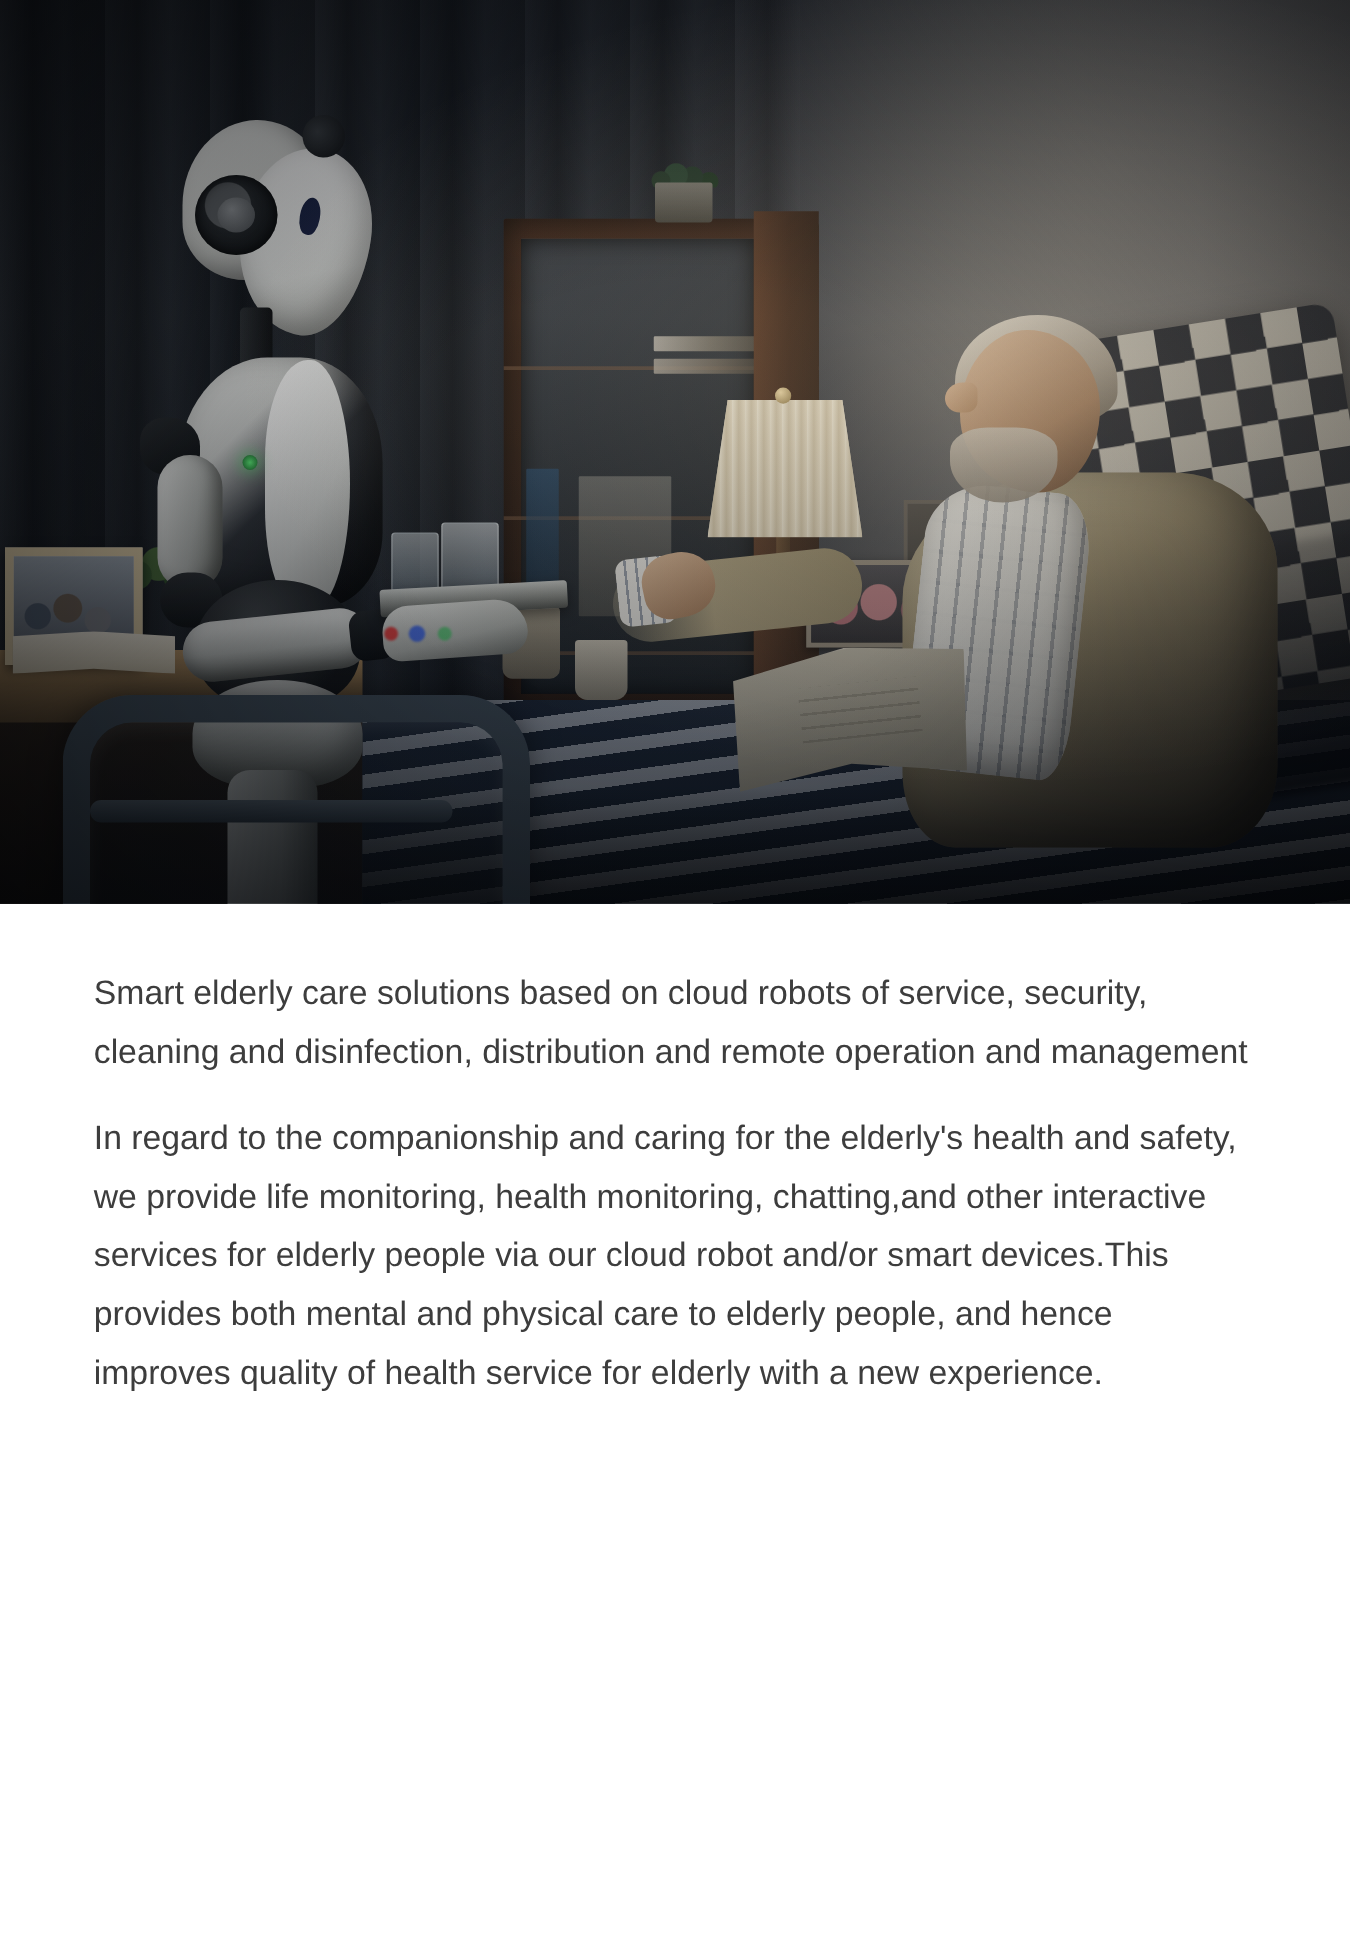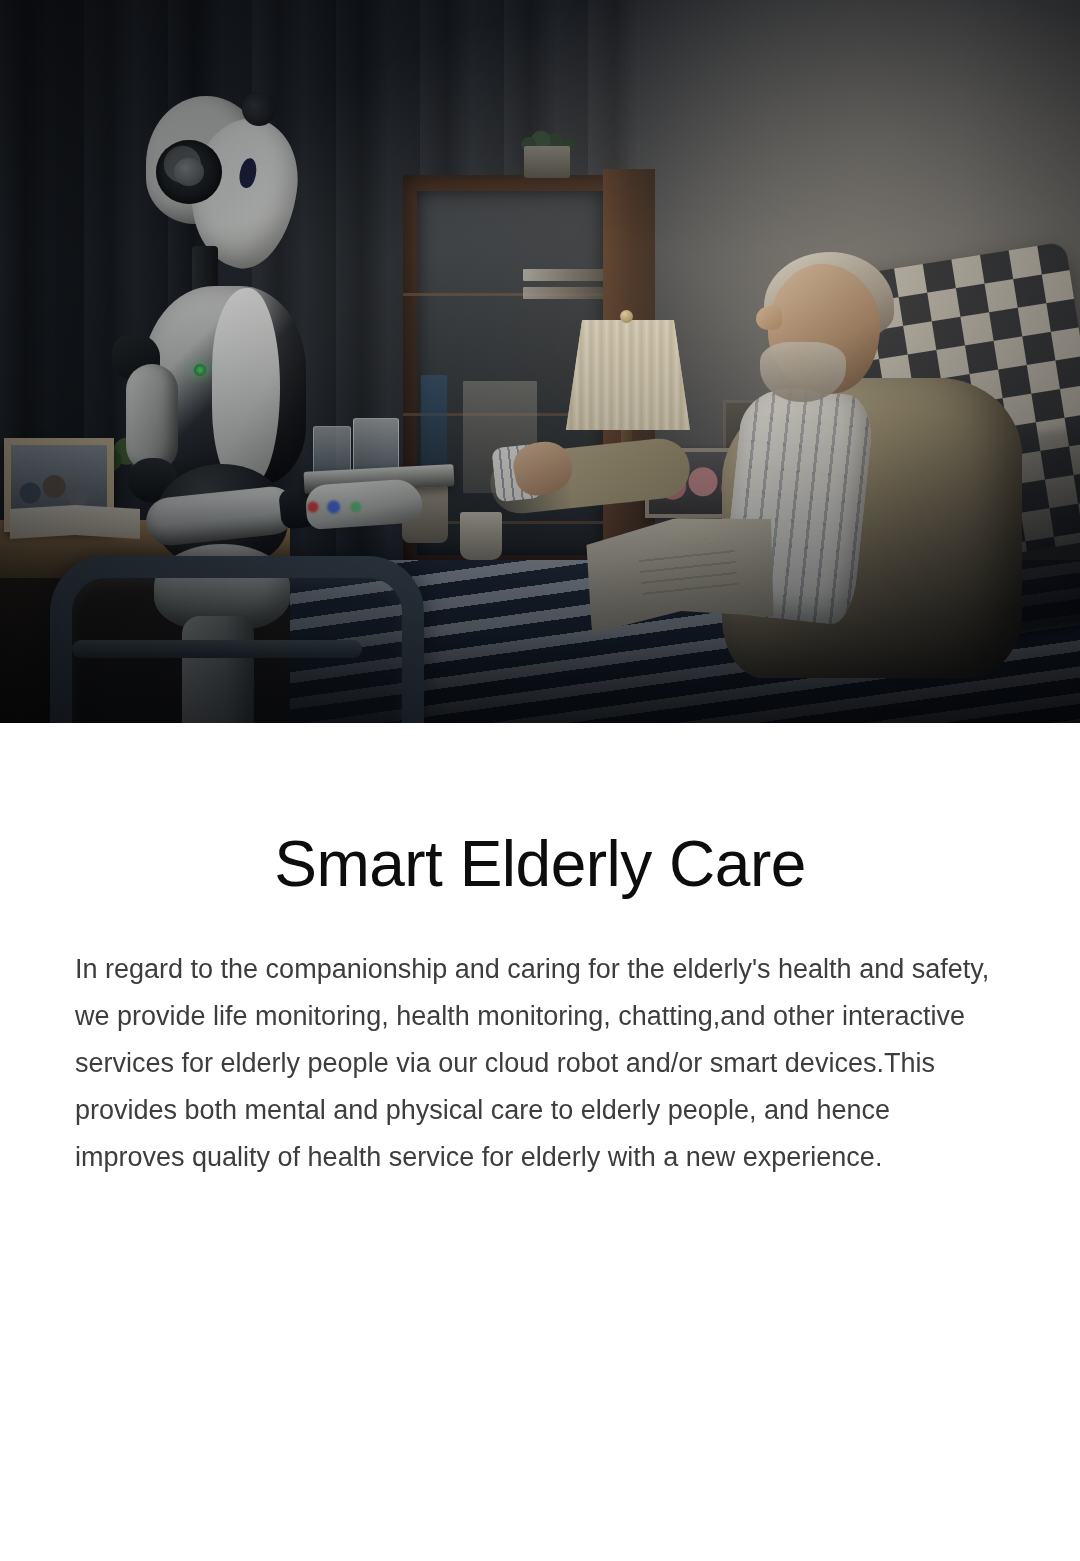--- a/index.html
+++ b/index.html
@@ -658,18 +658,18 @@
     </div>
 
     <div class="bed-rail"></div>
     <div class="bed-rail-bar"></div>
 
     <div class="grade"></div>
   </div>
 </div>
 
 <div class="content">
-  <h1 class="page-title">Smart Elderly Care</h1>
 
   <div class="body-copy">
+    <p>Smart elderly care solutions based on cloud robots of service, security, cleaning and disinfection, distribution and remote operation and management</p>
     <p>In regard to the companionship and caring for the elderly's health and safety, we provide life monitoring, health monitoring, chatting,and other interactive services for elderly people via our cloud robot and/or smart devices.This provides both mental and physical care to elderly people, and hence improves quality of health service for elderly with a new experience.</p>
   </div>
 </div>
 
 </body></html>

